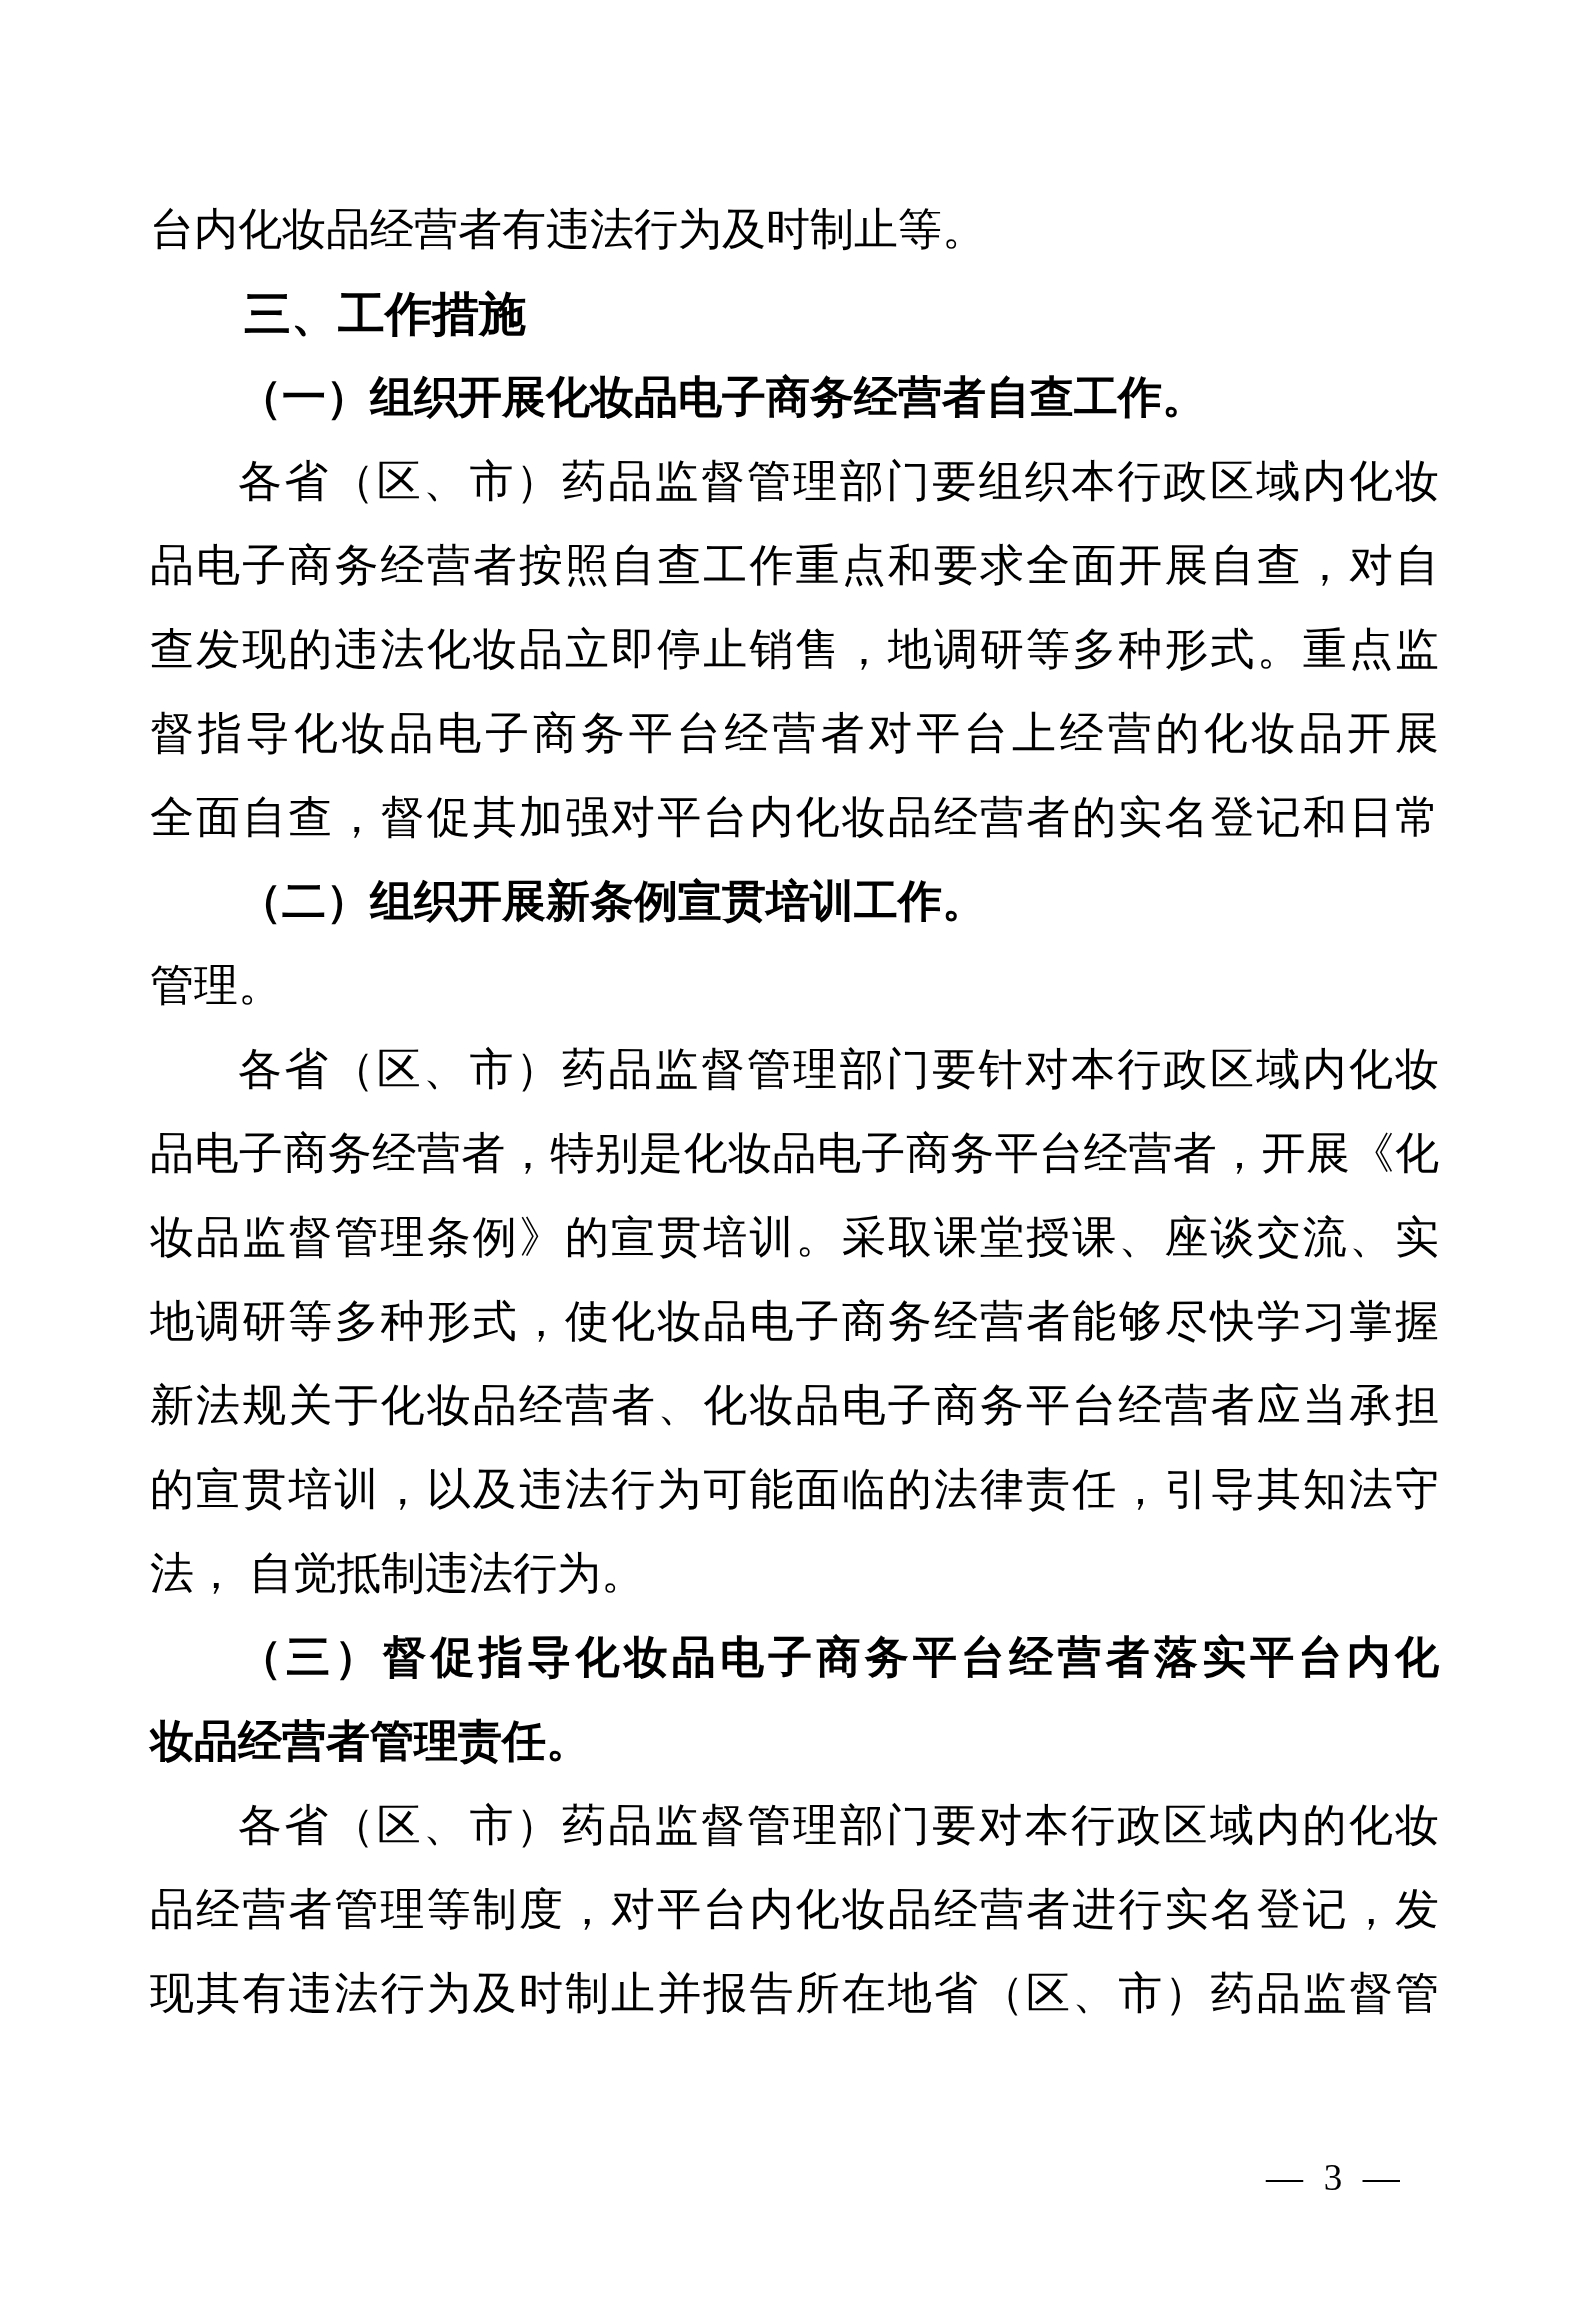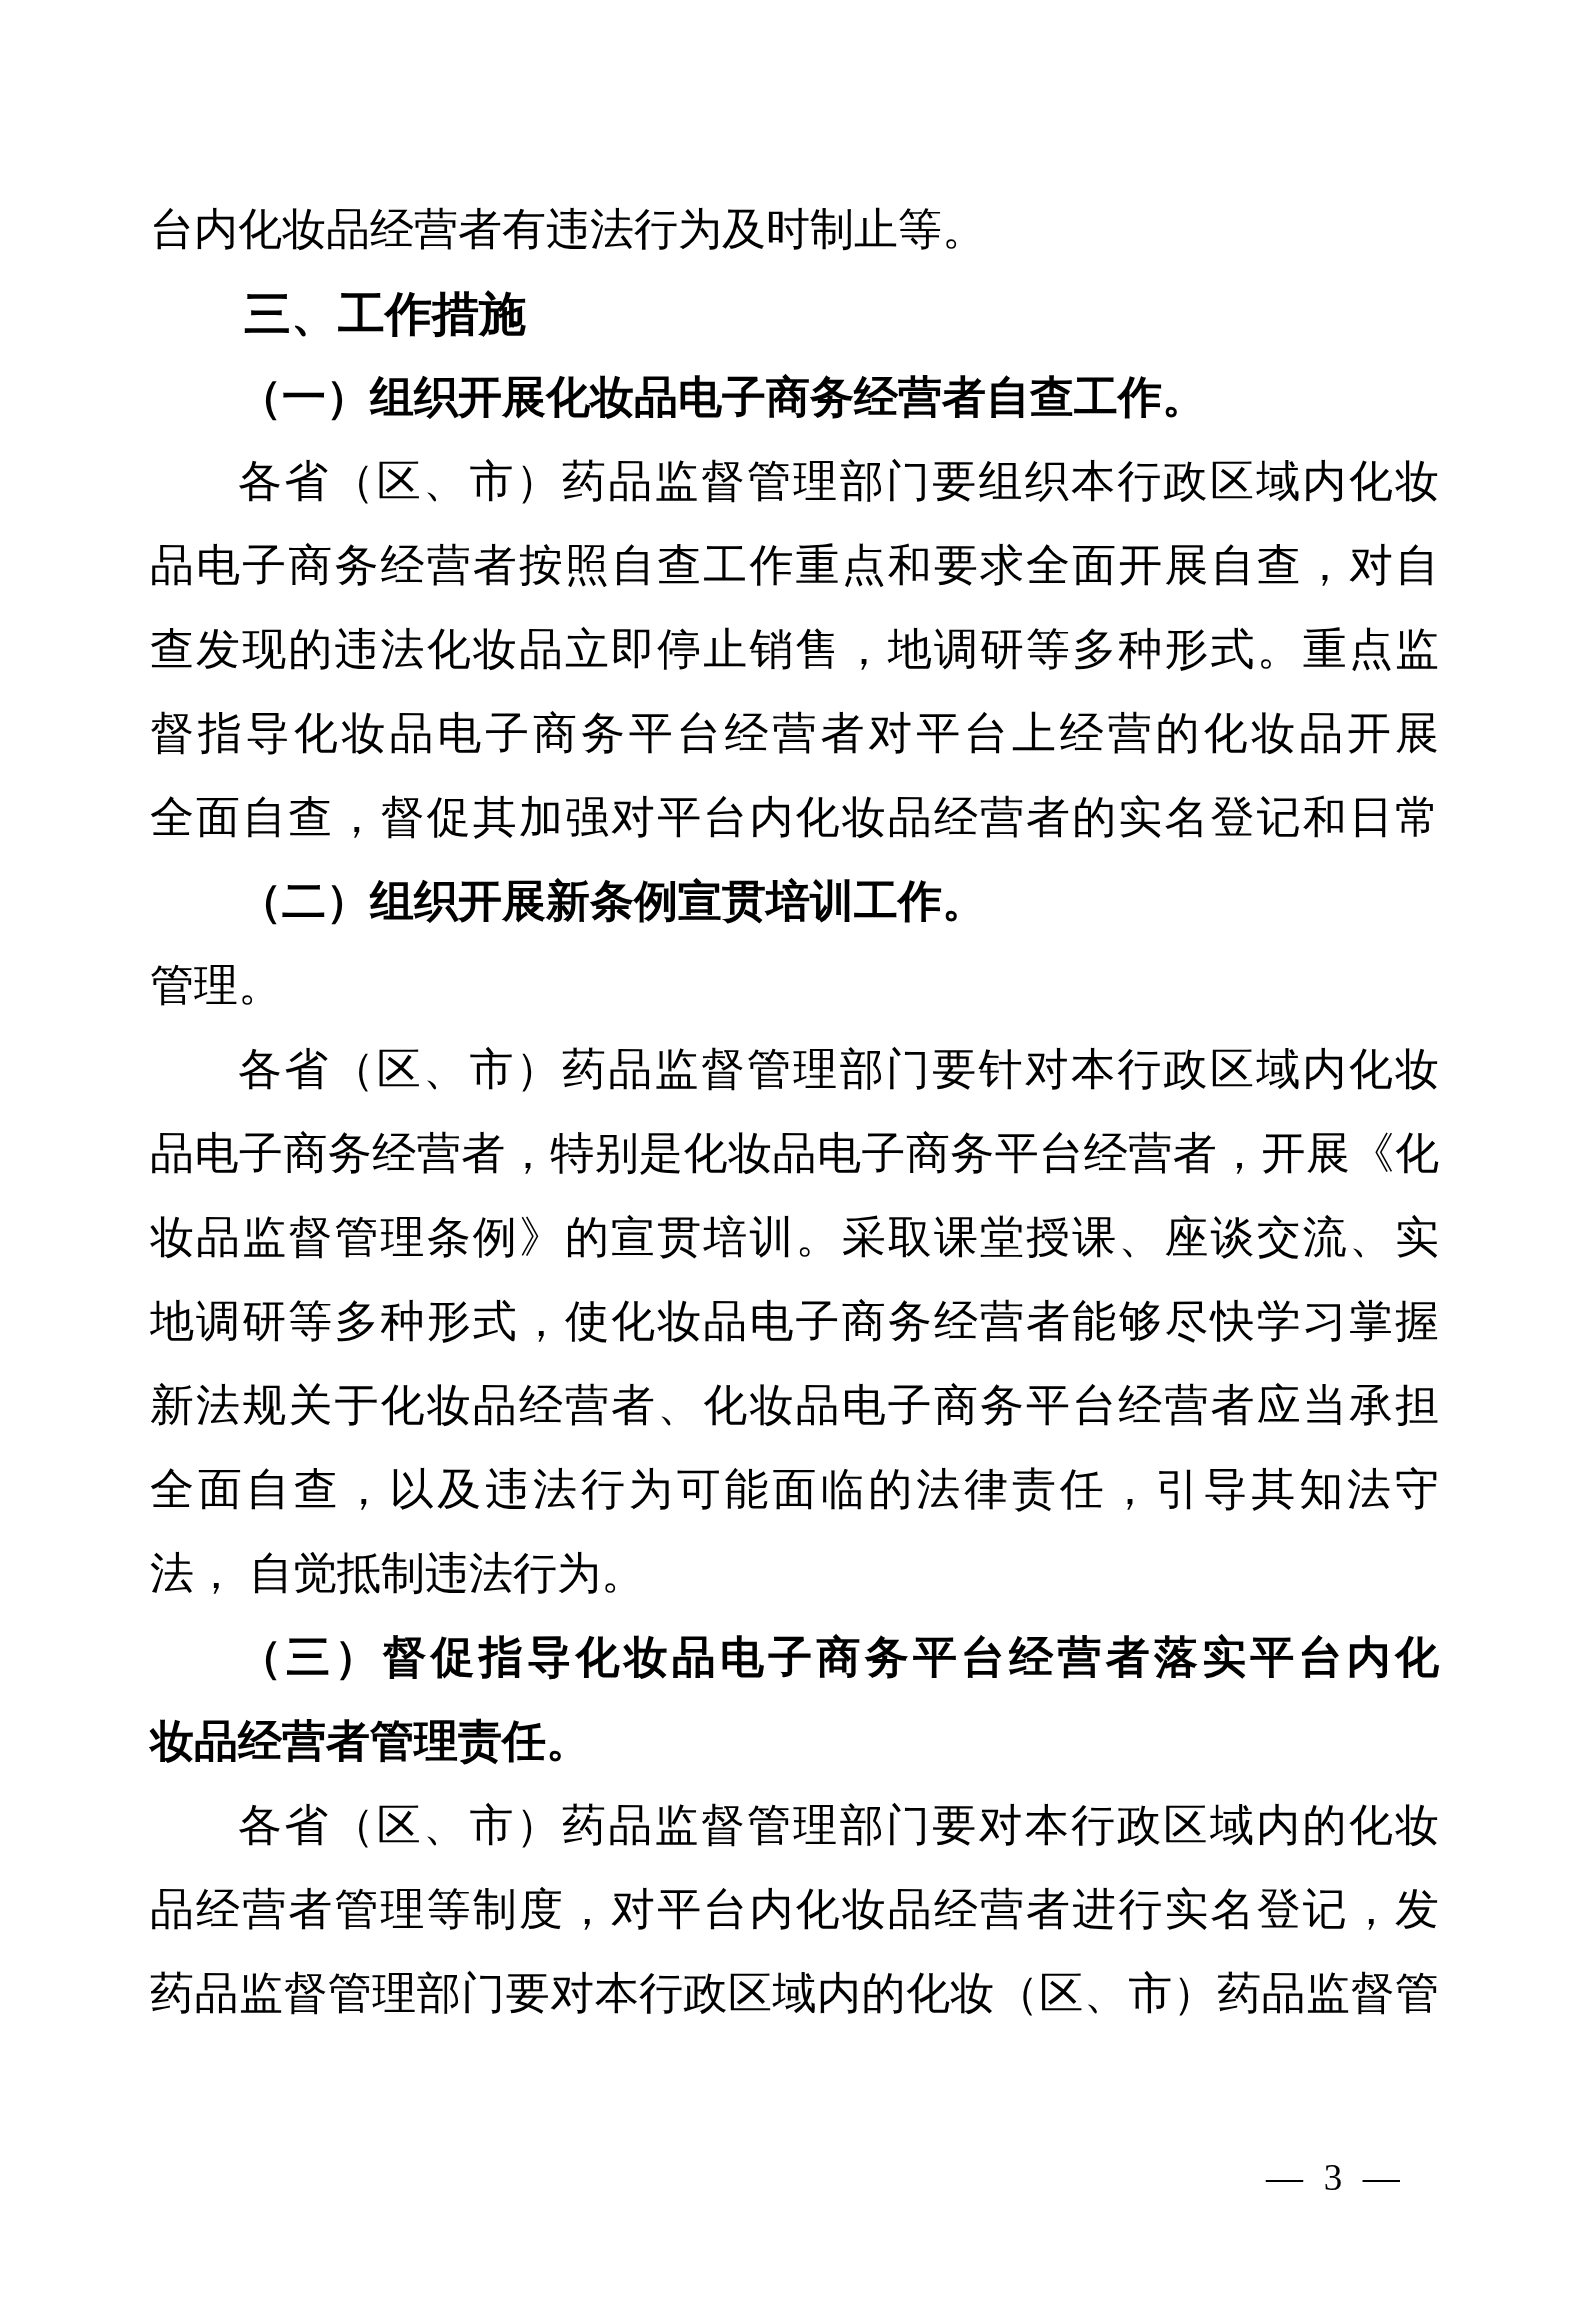--- a/index.html
+++ b/index.html
@@ -60,23 +60,23 @@
   <div class="line fill">查发现的违法化妆品立即停止销售，地调研等多种形式。重点监</div>
   <div class="line fill">督指导化妆品电子商务平台经营者对平台上经营的化妆品开展</div>
   <div class="line fill">全面自查，督促其加强对平台内化妆品经营者的实名登记和日常</div>
   <div class="line indent subheading">（二）组织开展新条例宣贯培训工作。</div>
   <div class="line">管理。</div>
   <div class="line indent fill">各省（区、市）药品监督管理部门要针对本行政区域内化妆</div>
   <div class="line fill">品电子商务经营者，特别是化妆品电子商务平台经营者，开展《化</div>
   <div class="line fill">妆品监督管理条例》的宣贯培训。采取课堂授课、座谈交流、实</div>
   <div class="line fill">地调研等多种形式，使化妆品电子商务经营者能够尽快学习掌握</div>
   <div class="line fill">新法规关于化妆品经营者、化妆品电子商务平台经营者应当承担</div>
-  <div class="line fill">全面自查，以及违法行为可能面临的法律责任，引导其知法守</div>
+  <div class="line fill">的宣贯培训，以及违法行为可能面临的法律责任，引导其知法守</div>
   <div class="line">法， 自觉抵制违法行为。</div>
   <div class="line indent subheading fill">（三）督促指导化妆品电子商务平台经营者落实平台内化</div>
   <div class="line subheading">妆品经营者管理责任。</div>
   <div class="line indent fill">各省（区、市）药品监督管理部门要对本行政区域内的化妆</div>
   <div class="line fill">品经营者管理等制度，对平台内化妆品经营者进行实名登记，发</div>
-  <div class="line fill">药品监督管理部门要对本行政区域内的化妆（区、市）药品监督管</div>
+  <div class="line fill">现其有违法行为及时制止并报告所在地省（区、市）药品监督管</div>
 </div>
 
 <div class="page-num">— 3 —</div>
 
 
 </body></html>

